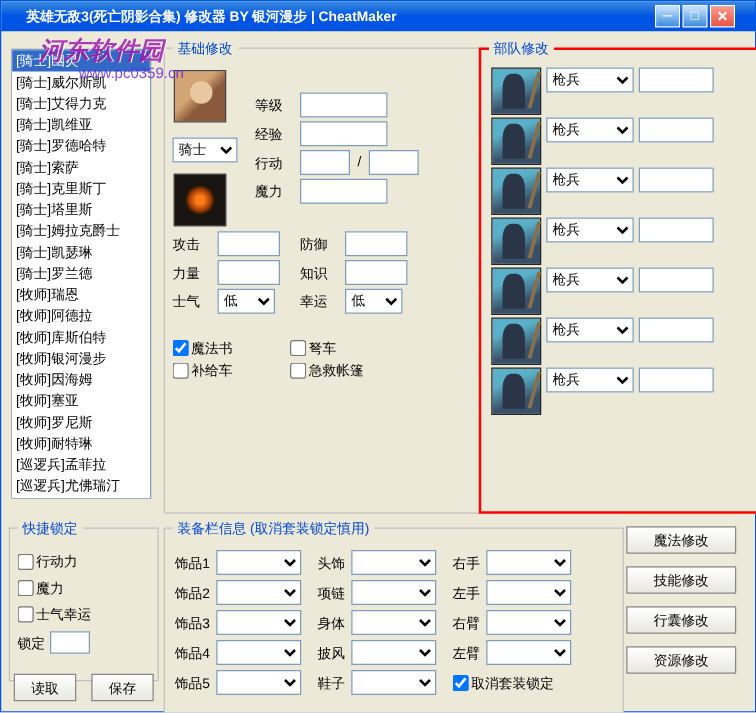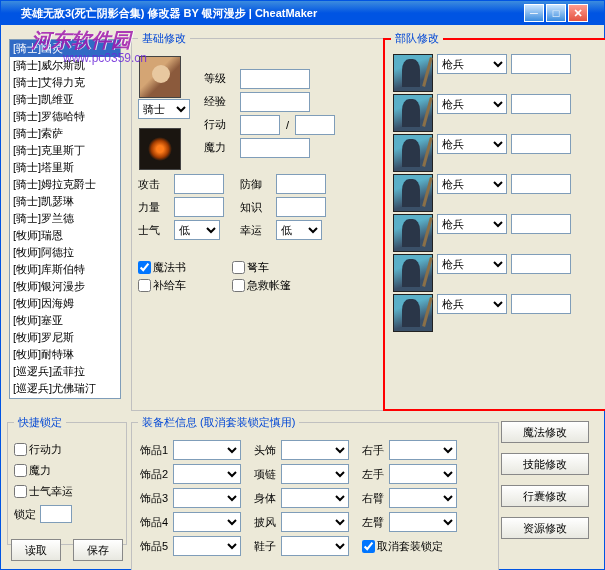--- a/index.html
+++ b/index.html
@@ -89,21 +89,21 @@
         <div>[巡逻兵]诸诺</div>
       </div>
 
     <fieldset class="basic">
       <legend>基础修改</legend>
 
       <div class="row">
         <div style="display:flex;flex-direction:column;gap:2px;margin-right:8px;">
           <div>
             <span class="portrait face"></span>
-            <div style="margin-top:0;"><select class="combo" style="width:52px;"><option>骑士</option></select></div>
+            <div style="margin-top:11px;"><select class="combo" style="width:52px;"><option>骑士</option></select></div>
           </div>
           <div style="margin-top:6px;">
             <span class="portrait weapon"></span>
           </div>
         </div>
         <div style="flex:1;">
           <div class="row">
               <span class="label" style="width:30px;">等级</span>
               <input class="textbox" style="width: 70px;">
             </div>

